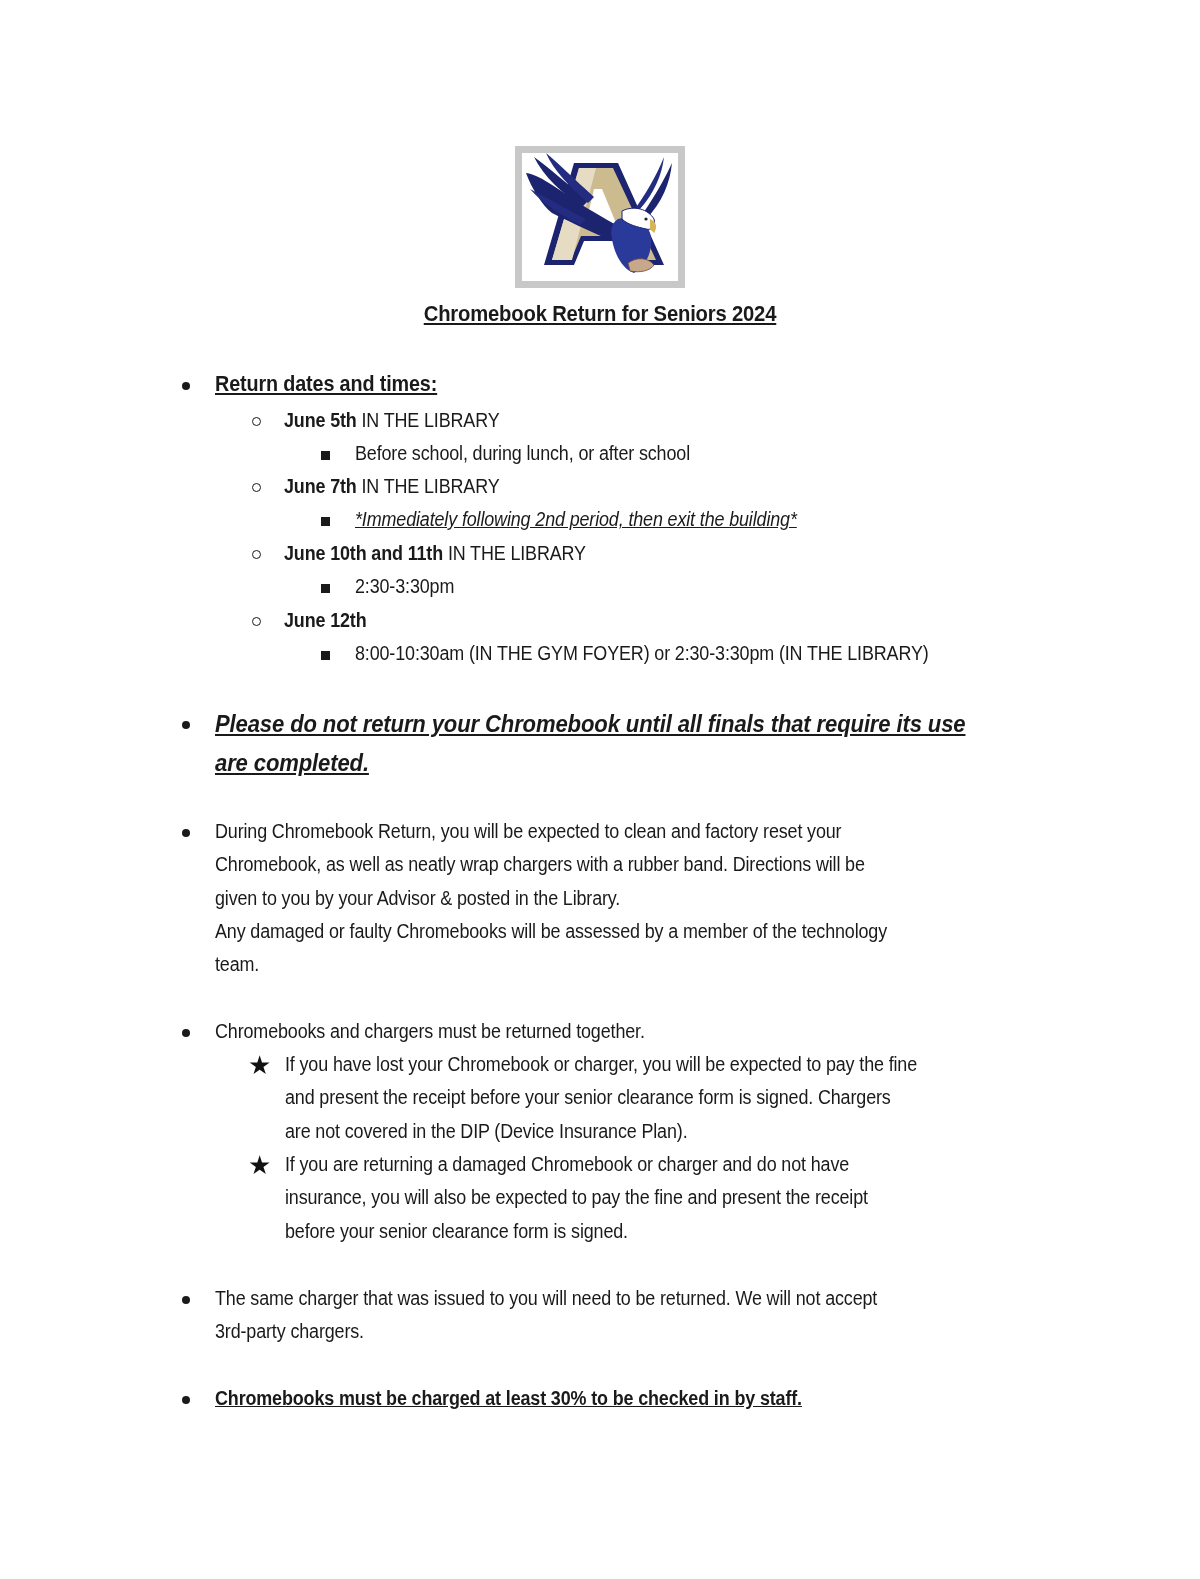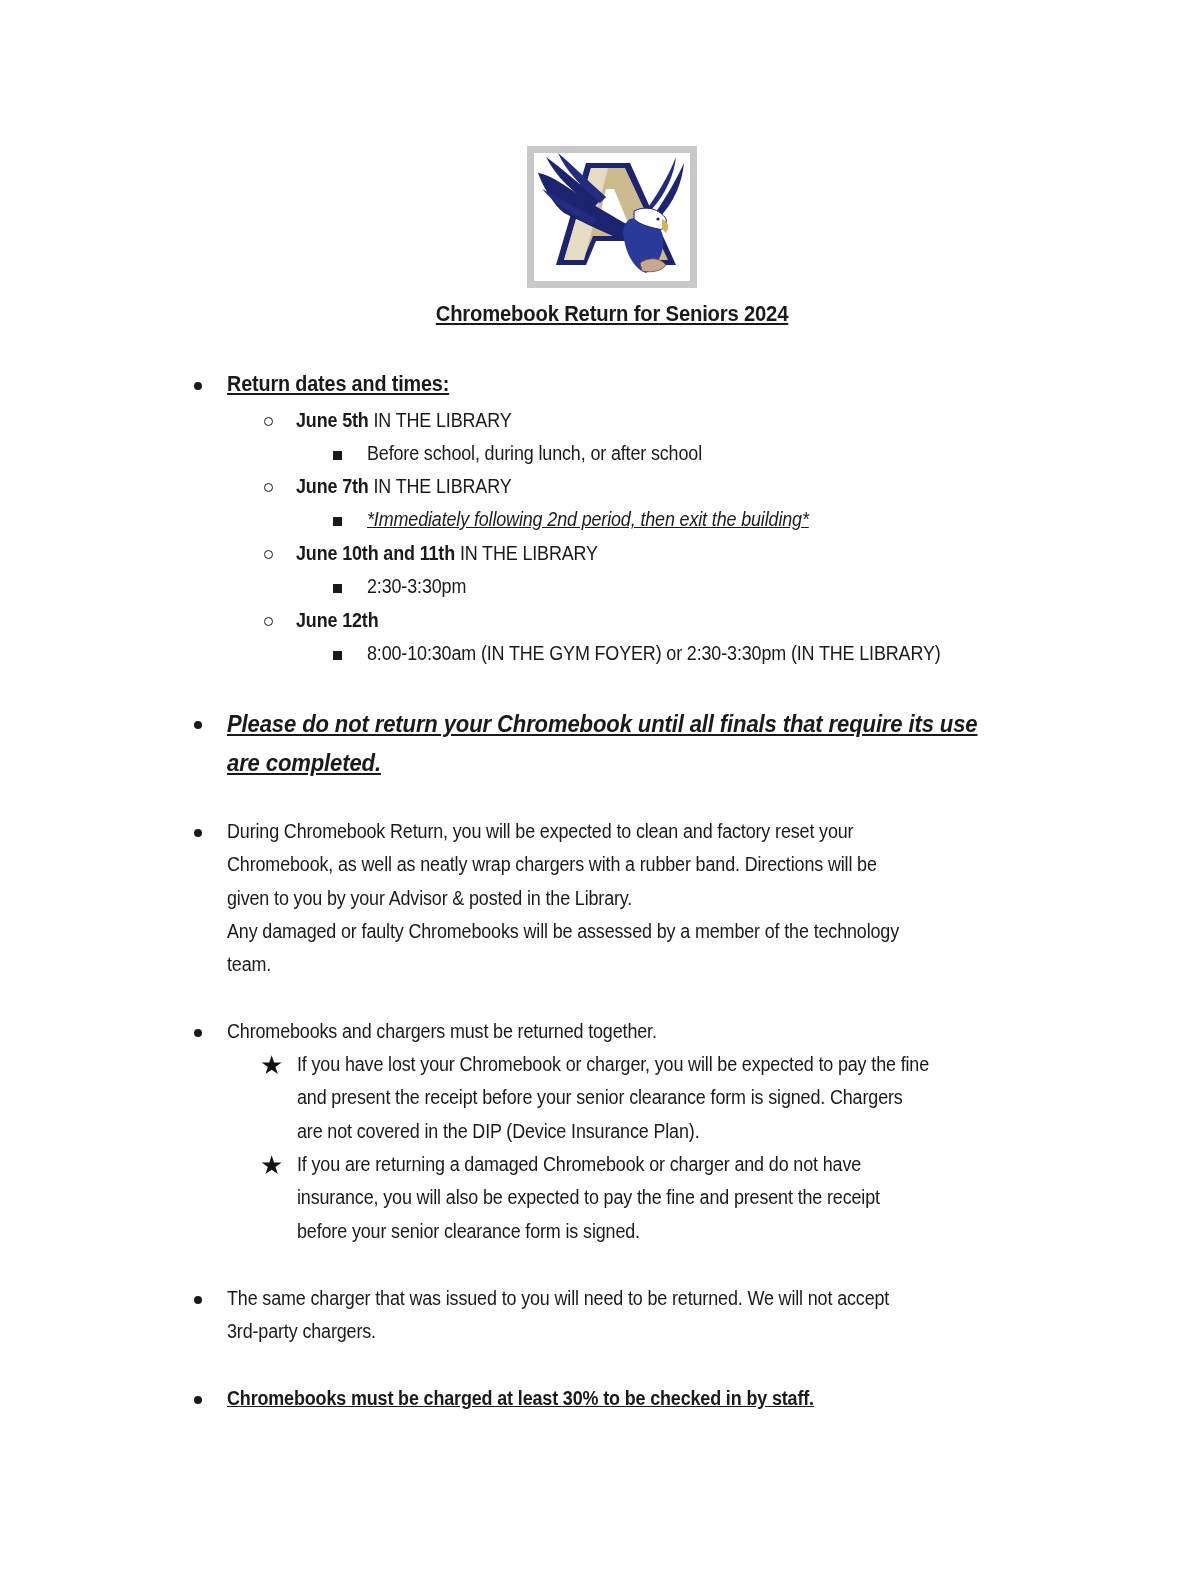--- a/index.html
+++ b/index.html
@@ -10,21 +10,21 @@
     body {
       width: 1200px;
       height: 1579px;
       position: relative;
       font-family: "Liberation Sans", "DejaVu Sans", sans-serif;
       color: #1a1a1a;
       overflow: hidden;
     }
     .page {
       position: absolute;
-      left: 16px; top: 0;
+      left: 4px; top: 0;
       width: 1036px; height: 1579px;
     }
     .logo-frame {
       position: absolute;
       left: 511px; top: 146px;
       width: 156px; height: 128px;
       border: 7px solid #c8c8c8;
       background: #ffffff;
     }
     .logo-frame svg { display: block; width: 156px; height: 128px; }

